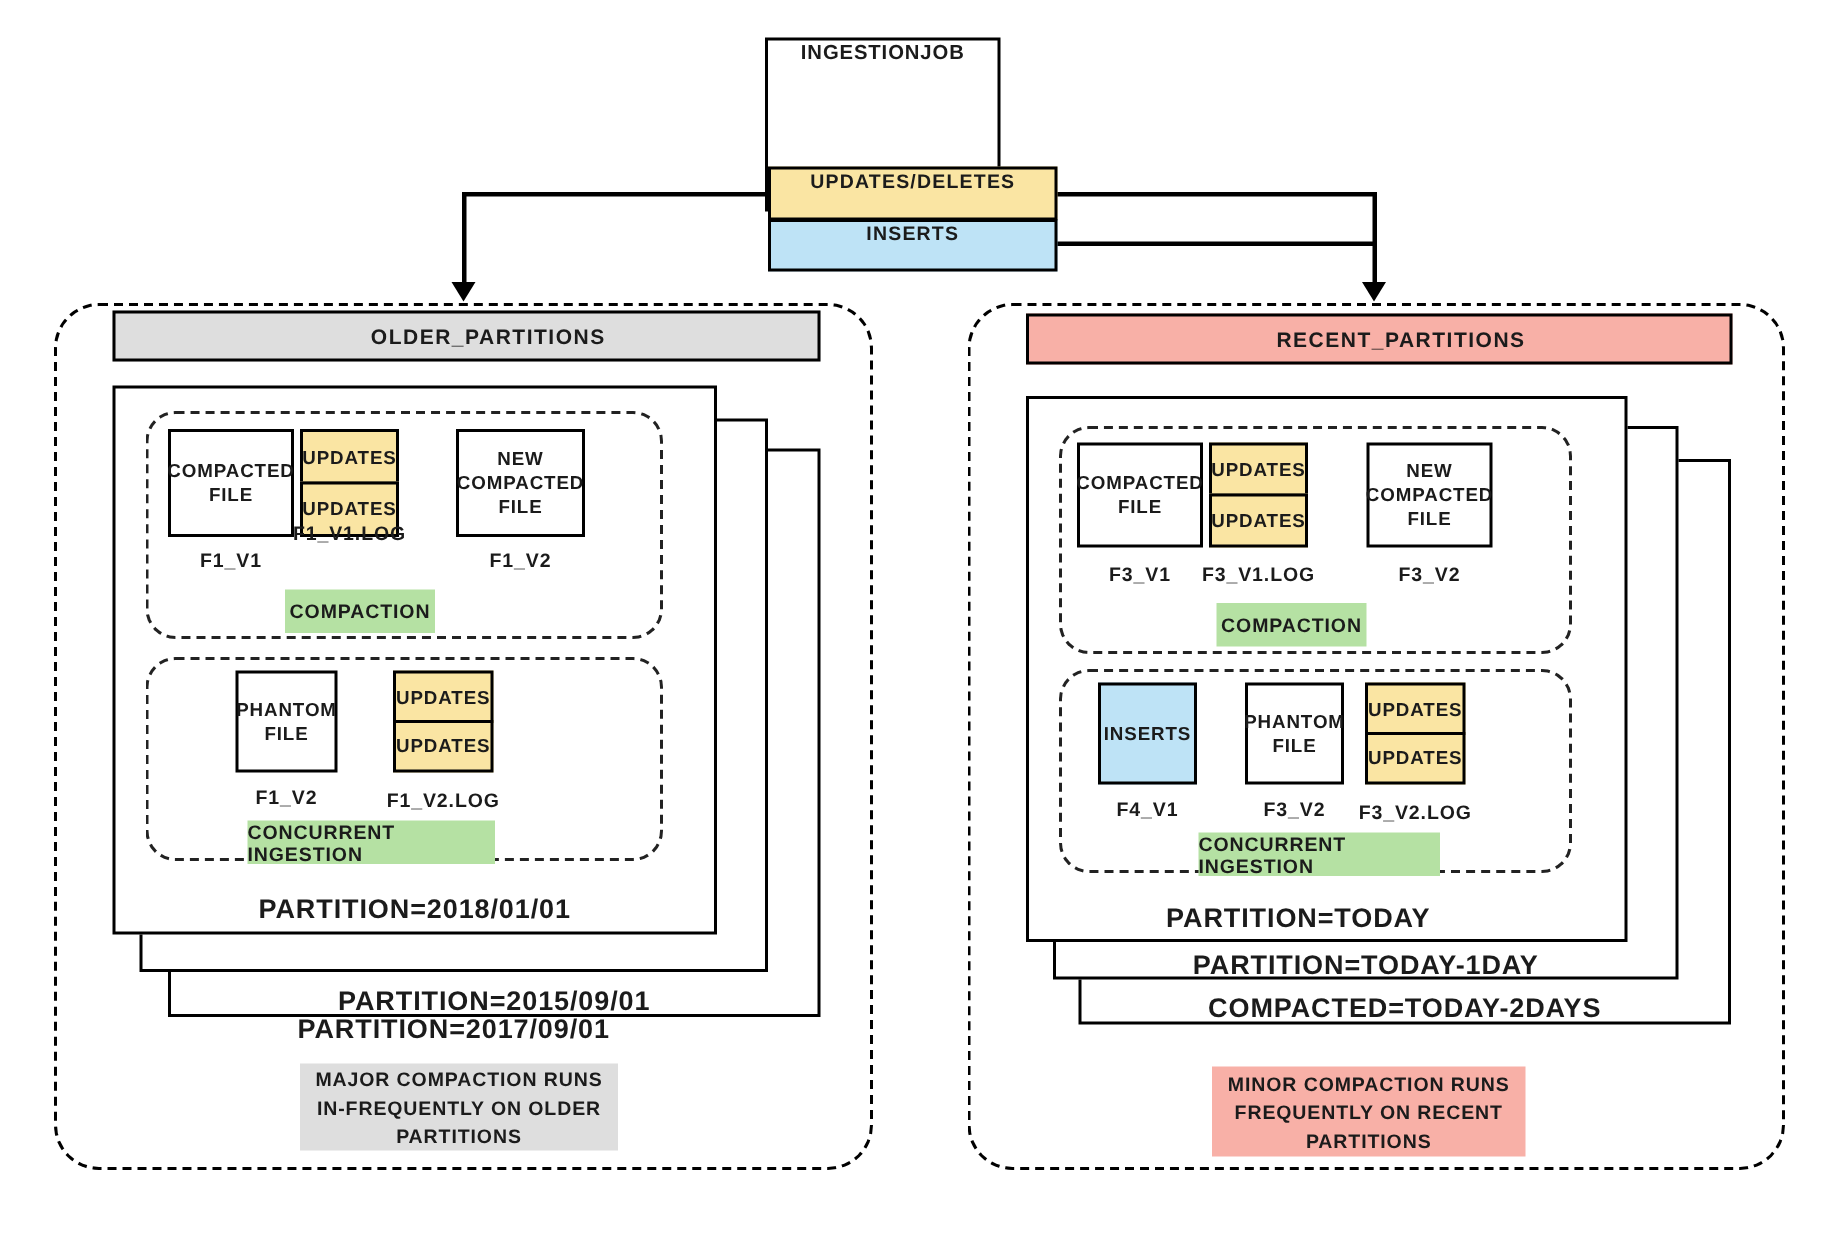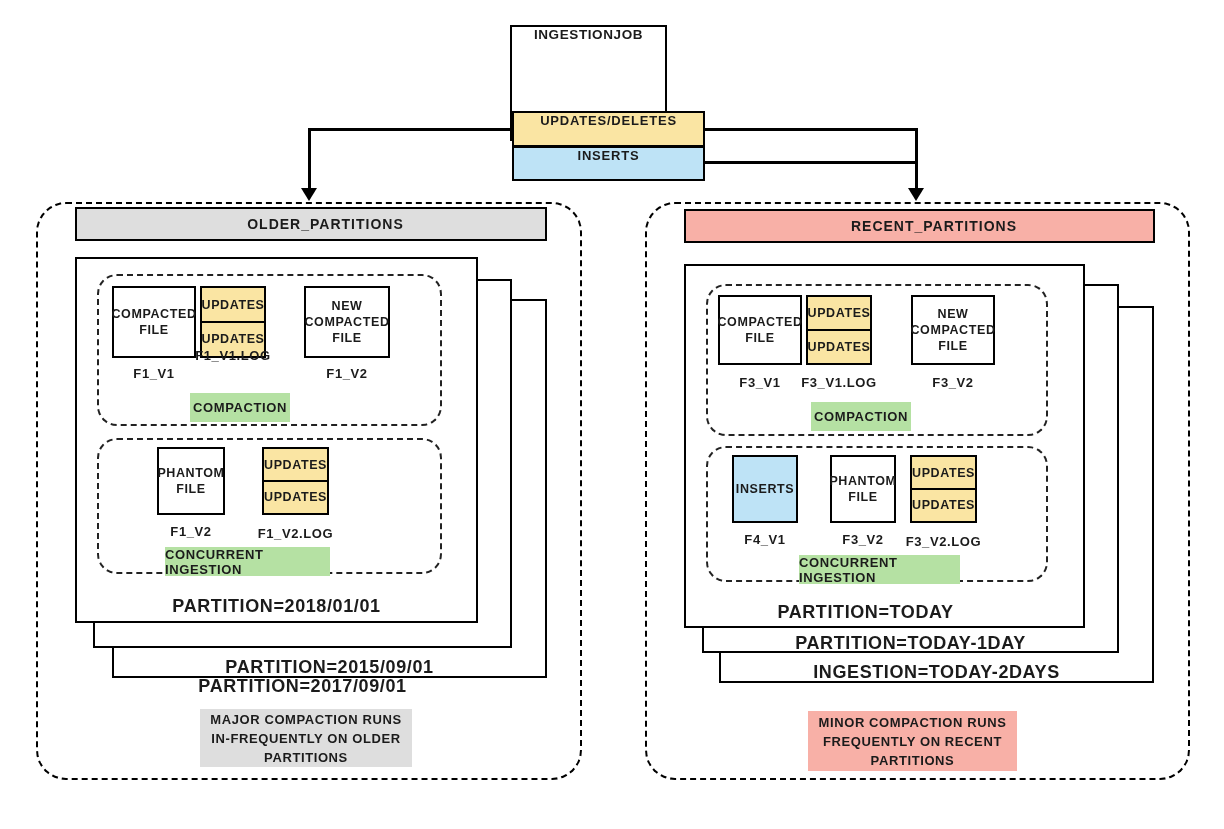--- a/index.html
+++ b/index.html
@@ -139,17 +139,17 @@
     <div class="cell txt" style="height:35px;">UPDATES</div>
   </div>
   <div class="abs txt filelabel" style="left:2px; top:84px; width:110px;">F4_V1</div>
   <div class="abs txt filelabel" style="left:100px; top:84px; width:110px;">F3_V2</div>
   <div class="abs txt filelabel" style="left:182px; top:86px; width:107px;">F3_V2.LOG</div>
   <div class="abs badge" style="left:91px; top:107px; width:161px; height:29px;">CONCURRENT INGESTION</div>
 </div>
 
 <div class="abs txt partlabel" style="left:684px; top:602px; width:363px;">PARTITION=TODAY</div>
 <div class="abs txt partlabel" style="left:702px; top:633px; width:417px;">PARTITION=TODAY-1DAY</div>
-<div class="abs txt partlabel" style="left:719px; top:662px; width:435px;">INGESTION=TODAY-2DAYS</div>
+<div class="abs txt partlabel" style="left:719px; top:662px; width:435px;">COMPACTED=TODAY-2DAYS</div>
 
 <div class="abs caption txt pre" style="left:808px; top:711px; width:209px; height:60px; background:#F8B0A7;">MINOR COMPACTION RUNS
 FREQUENTLY ON RECENT
 PARTITIONS</div>
 
 </body></html>

